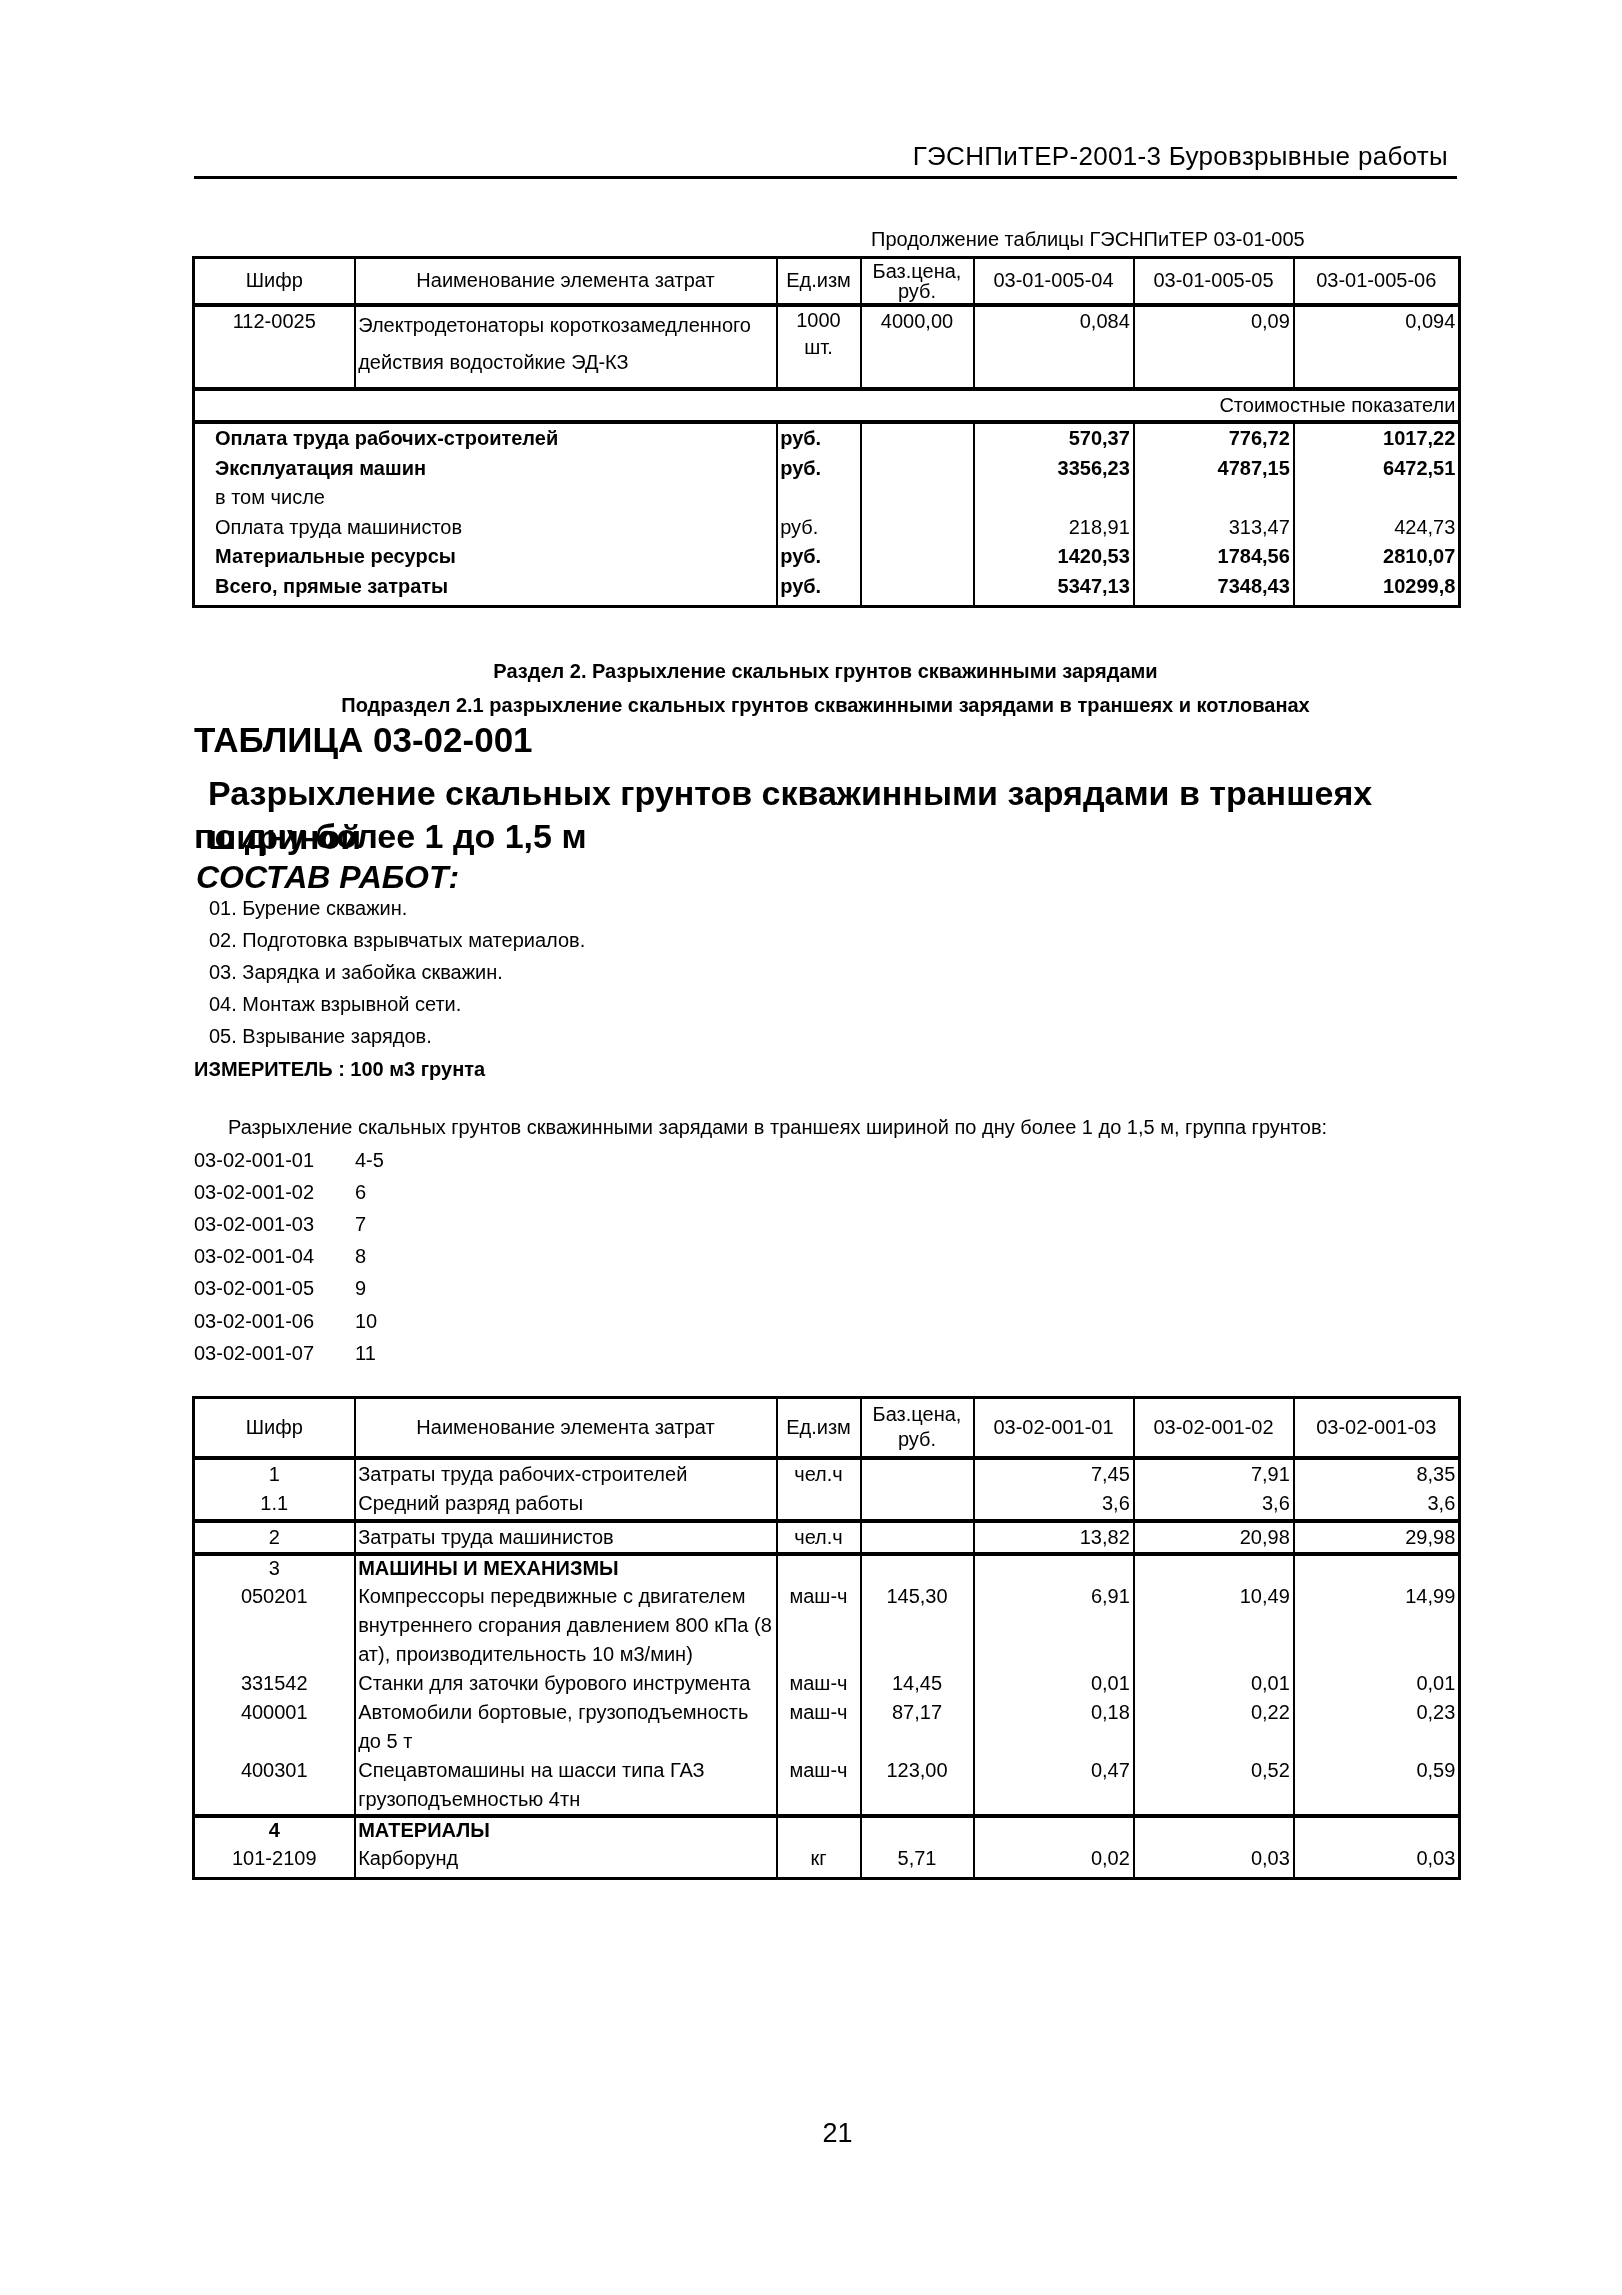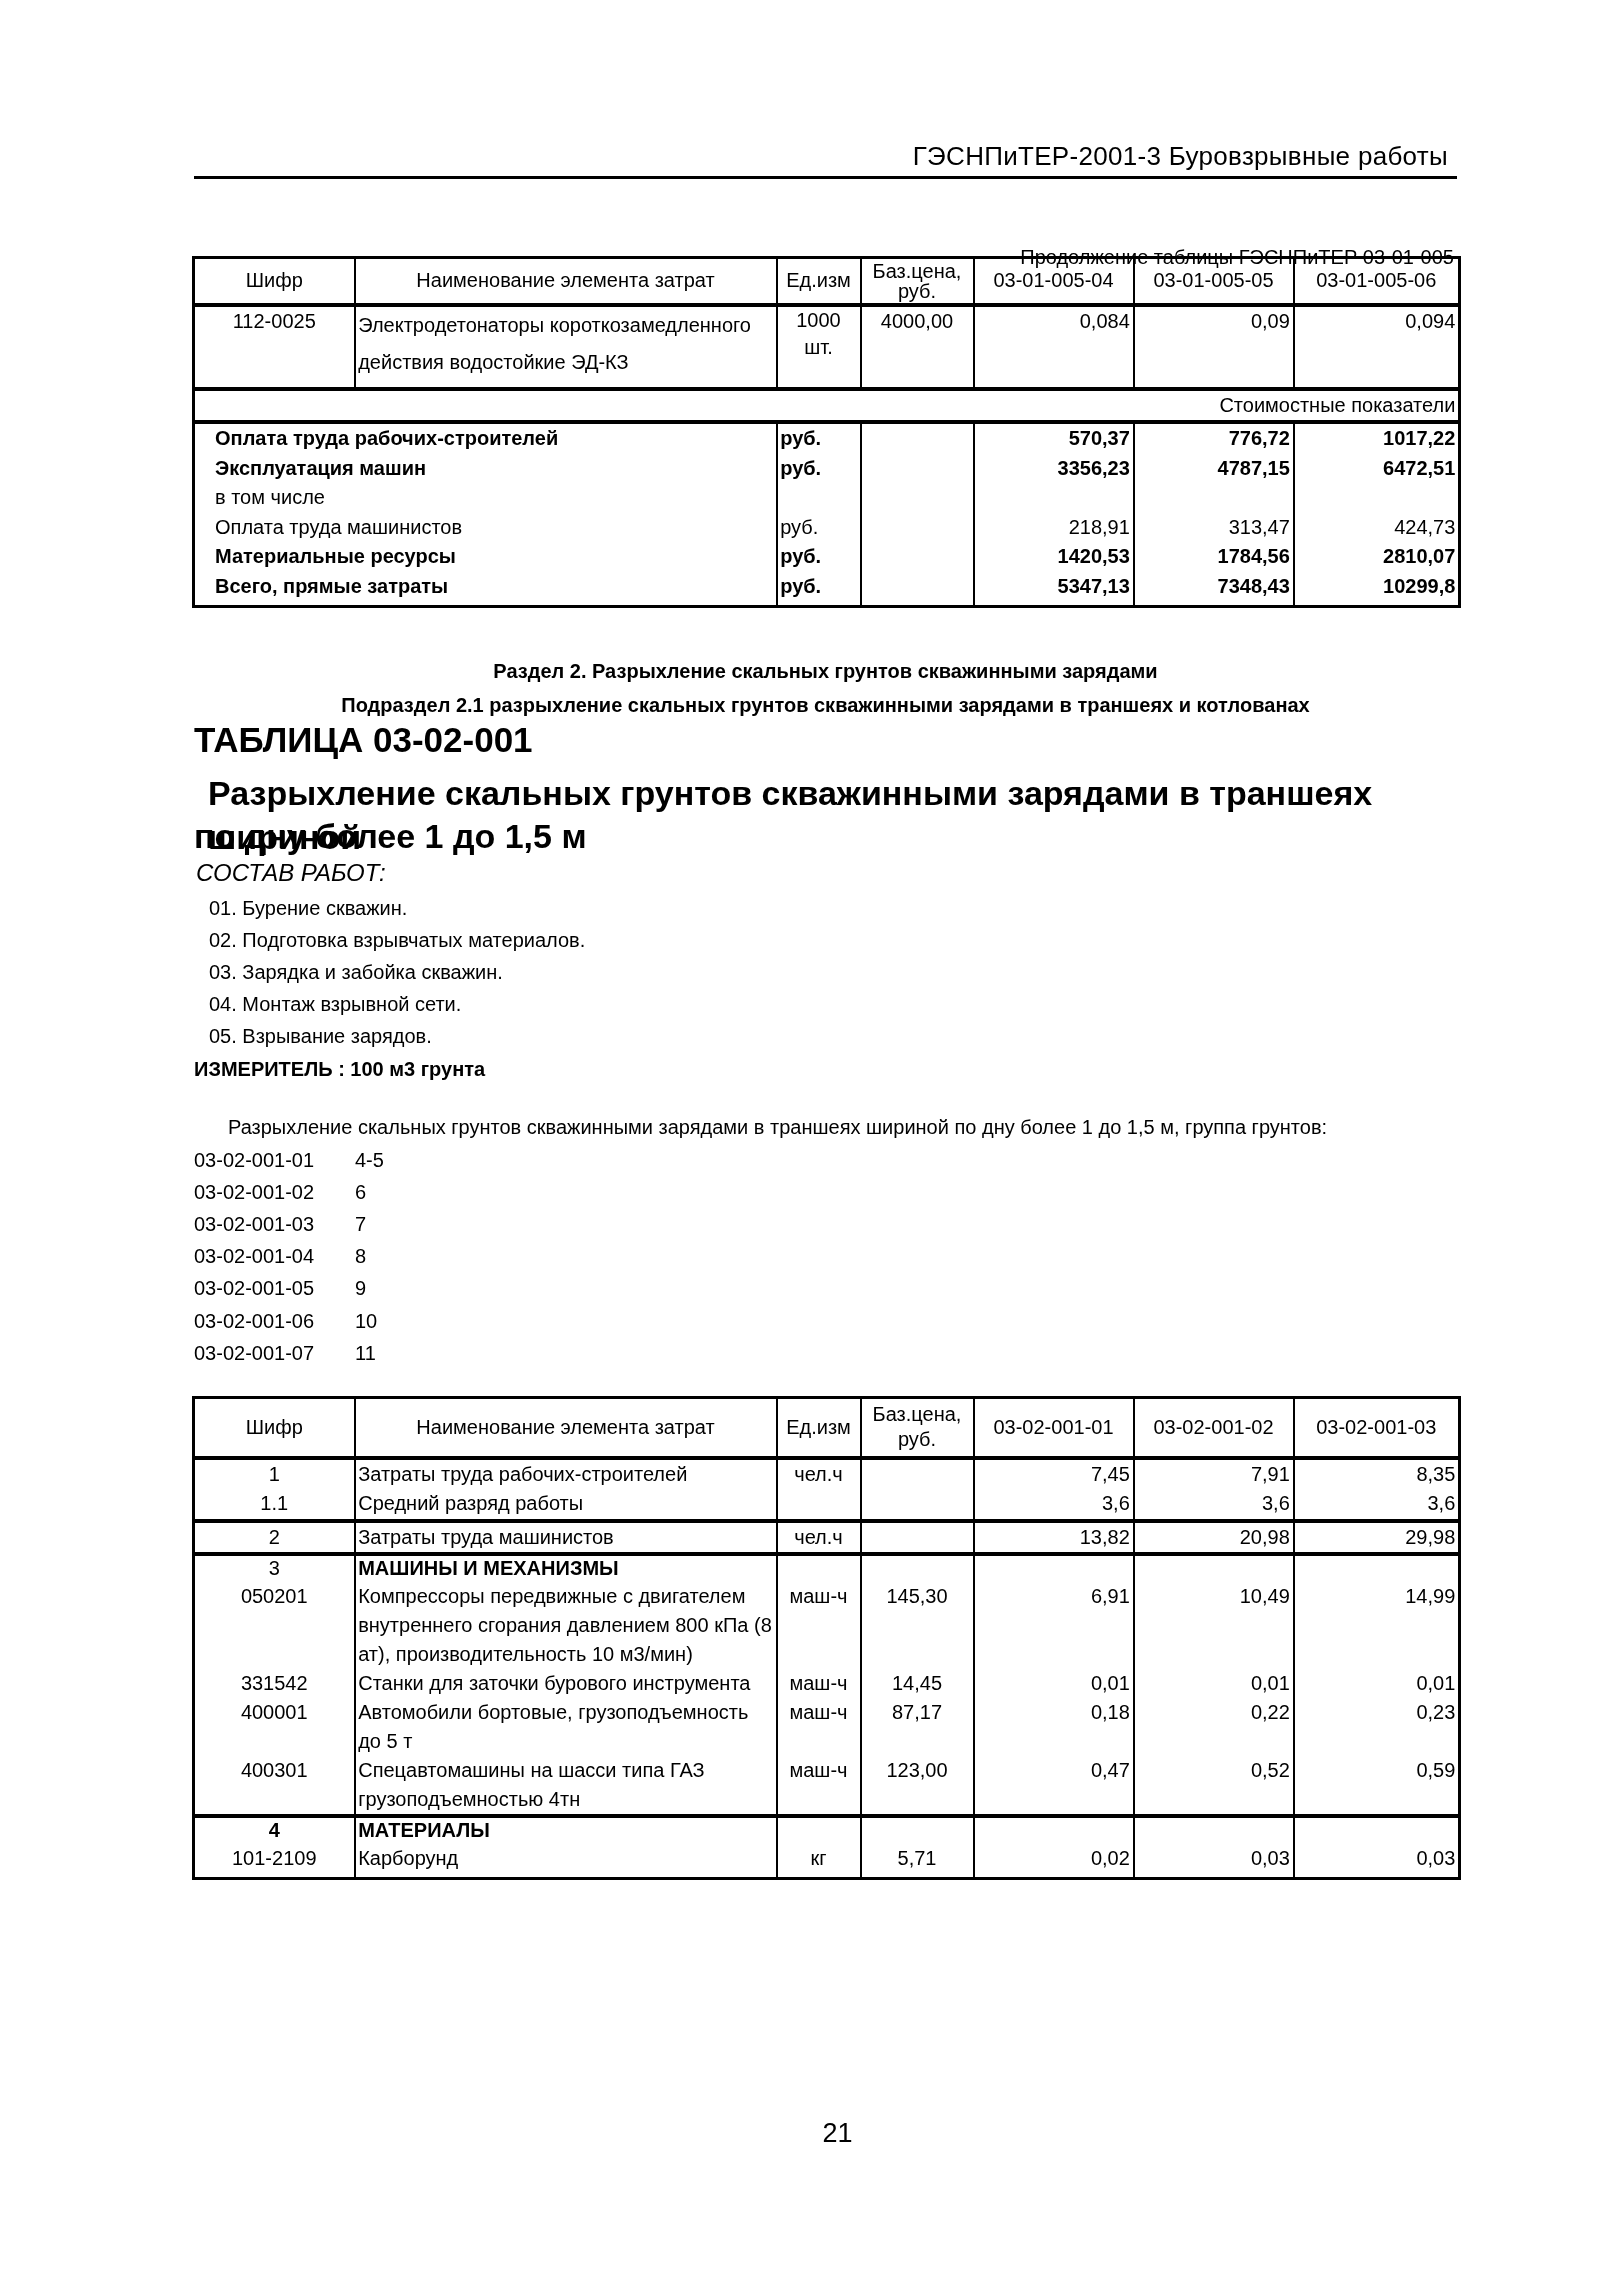--- a/index.html
+++ b/index.html
@@ -28,33 +28,33 @@
   table.grid tr.thick-top td, table.grid tr.thick-top th { border-top: 4px solid #000; }
   table.grid th { vertical-align: middle; text-align: center; }
   .c { text-align: center; }
   .r { text-align: right; }
   .l { text-align: left; }
   .b { font-weight: bold !important; }
 
   .sec-title { font-weight: bold; font-size: 20px; text-align: center; }
   .table-id { font-weight: bold; font-size: 35px; }
   .big-title { font-weight: bold; font-size: 34px; line-height: 44px; }
-  .composition-head { font-weight: normal; font-style: italic; font-size: 24px; }
+  .composition-head { font-weight: bold; font-style: italic; font-size: 32px; }
   .work-item { font-size: 20px; }
   .meter { font-weight: bold; font-size: 20px; }
   .plain { font-size: 20px; }
   .page-num { font-size: 27px; }
 </style>
 </head>
 <body>
 
 <div class="abs running-header">ГЭСНПиТЕР-2001-3 Буровзрывные работы</div>
 <div class="abs header-rule"></div>
 
-<div class="abs caption" style="left:871px; top:246px; width:583px; text-align:right;">Продолжение таблицы ГЭСНПиТЕР 03-01-005</div>
+<div class="abs caption" style="left:871px; top:228px; width:583px; ">Продолжение таблицы ГЭСНПиТЕР 03-01-005</div>
 
 <table class="grid" style="left:192px; top:256px; width:1265px;">
   <colgroup>
     <col style="width:161px">
       <col style="width:422px">
       <col style="width:84px">
       <col style="width:113px">
     <col style="width:160px">
       <col style="width:160px">
       <col style="width:166px">

